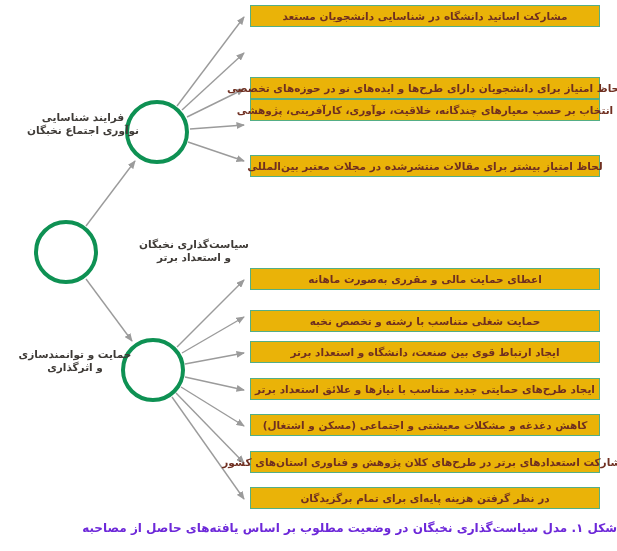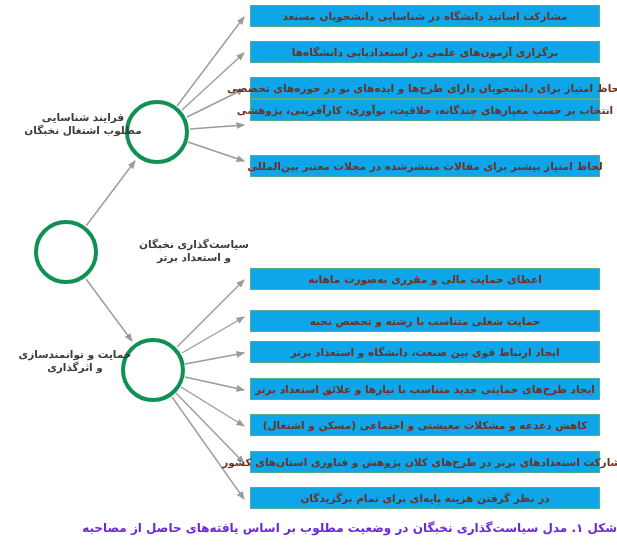--- a/index.html
+++ b/index.html
@@ -10,21 +10,21 @@
     font-family:"DejaVu Sans",sans-serif;
     overflow:hidden;
     direction:rtl;
   }
   .arrow-layer{position:absolute;left:0;top:0;width:617px;height:551px;}
   .node-box{
     position:absolute;
     left:250px;width:350px;height:22px;
     box-sizing:border-box;
     border:1px solid #54ae86;
-    background:#0ea5e9;
+    background:#eab308;
     color:#6f2f21;
     font-size:10.5px;font-weight:bold;
     display:flex;flex-direction:row;align-items:center;justify-content:center;
     white-space:nowrap;
     direction:rtl;
   }
   .circle-label{
     position:absolute;
     display:flex;flex-direction:column;align-items:center;
     color:#3e3a36;
@@ -73,35 +73,34 @@
     <line x1="176" y1="393" x2="244" y2="463" stroke="#9b9b9b" stroke-width="1.4" marker-end="url(#ah)"></line>
     <line x1="172" y1="397" x2="244" y2="499" stroke="#9b9b9b" stroke-width="1.4" marker-end="url(#ah)"></line>
 
     <circle cx="66" cy="252" r="30" fill="#ffffff" stroke="#0e9153" stroke-width="4"></circle>
     <circle cx="157" cy="132" r="30" fill="#ffffff" stroke="#0e9153" stroke-width="4"></circle>
     <circle cx="153" cy="370" r="30" fill="#ffffff" stroke="#0e9153" stroke-width="4"></circle>
   </svg>
 
   <div class="circle-label" style="left:25px;top:111px;width:116px;justify-content:center;">
     <span>فرایند شناسایی</span>
-    <span>مطلوب اشتغال نخبگان</span>
+    <span>نوآوری اجتماع نخبگان</span>
   </div>
 
   <div class="circle-label" style="left:98px;top:238px;width:96px;padding-left:48px;">
     <span>سیاست‌گذاری نخبگان</span>
     <span>و استعداد برتر</span>
   </div>
 
   <div class="circle-label" style="left:28px;top:348px;width:94px;justify-content:flex-end;">
     <span>حمایت و توانمندسازی</span>
     <span>و اثرگذاری</span>
   </div>
 
   <div class="node-box tb0">مشارکت اساتید دانشگاه در شناسایی دانشجویان مستعد</div>
-  <div class="node-box tb1">برگزاری آزمون‌های علمی در استعدادیابی دانشگاه‌ها</div>
   <div class="node-box tb2">لحاظ امتیاز برای دانشجویان دارای طرح‌ها و ایده‌های نو در حوزه‌های تخصصی</div>
   <div class="node-box tb3">انتخاب بر حسب معیارهای چندگانه، خلاقیت، نوآوری، کارآفرینی، پژوهشی</div>
   <div class="node-box tb4">لحاظ امتیاز بیشتر برای مقالات منتشرشده در مجلات معتبر بین‌المللی</div>
 
   <div class="node-box bb0">اعطای حمایت مالی و مقرری به‌صورت ماهانه</div>
   <div class="node-box bb1">حمایت شغلی متناسب با رشته و تخصص نخبه</div>
   <div class="node-box bb2">ایجاد ارتباط قوی بین صنعت، دانشگاه و استعداد برتر</div>
   <div class="node-box bb3">ایجاد طرح‌های حمایتی جدید متناسب با نیازها و علائق استعداد برتر</div>
   <div class="node-box bb4">کاهش دغدغه و مشکلات معیشتی و اجتماعی (مسکن و اشتغال)</div>
   <div class="node-box bb5">مشارکت استعدادهای برتر در طرح‌های کلان پژوهش و فناوری استان‌های کشور</div>

